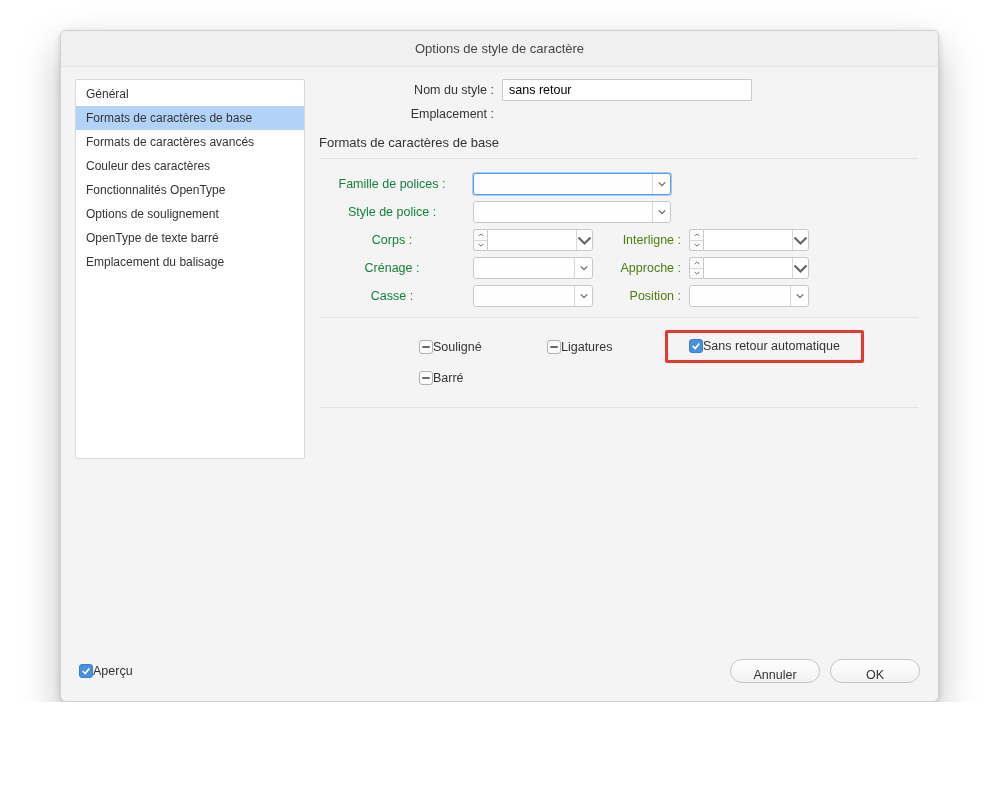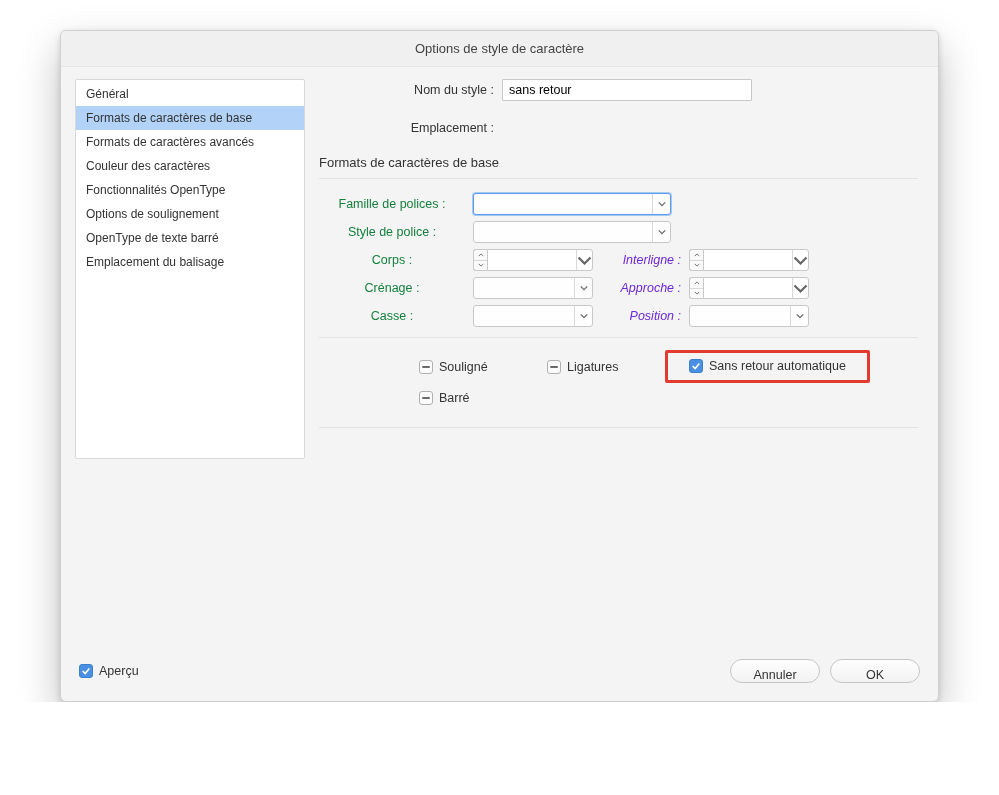--- a/index.html
+++ b/index.html
@@ -59,21 +59,21 @@
   .main {
     flex: 1;
     padding-right: 6px;
   }
   .header-rows {
     margin-bottom: 14px;
   }
   .hrow {
     display: flex;
     align-items: center;
-    margin-bottom: 20px;
+    margin-bottom: 6px;
     gap: 8px;
   }
   .hlabel {
     width: 175px;
     text-align: right;
     font-size: 12.5px;
     color: #333;
   }
   .text-input {
     width: 250px;
@@ -175,39 +175,37 @@
   }
   .pair-right {
     display: flex;
     align-items: center;
     gap: 8px;
   }
   .pair-label {
     width: 80px;
     text-align: right;
     font-size: 12.5px;
-    color: #6d28d9;
-    font-style: italic;
+    color: #4d7c0f;
   }
   .checks {
     border-top: 1px solid #e3e3e3;
     padding-top: 12px;
     margin-top: 10px;
     padding-left: 100px;
   }
   .check-row {
     display: flex;
     gap: 28px;
     margin-bottom: 8px;
     align-items: center;
   }
   .checkbox {
     display: inline-flex;
     align-items: flex-end;
-    gap: 6px;
     font-size: 12.5px;
     color: #333;
   }
   .cb-box {
     width: 14px;
     height: 14px;
     border: 1px solid #b0b0b0;
     border-radius: 3px;
     background: #fbfbfb;
     display: flex;

